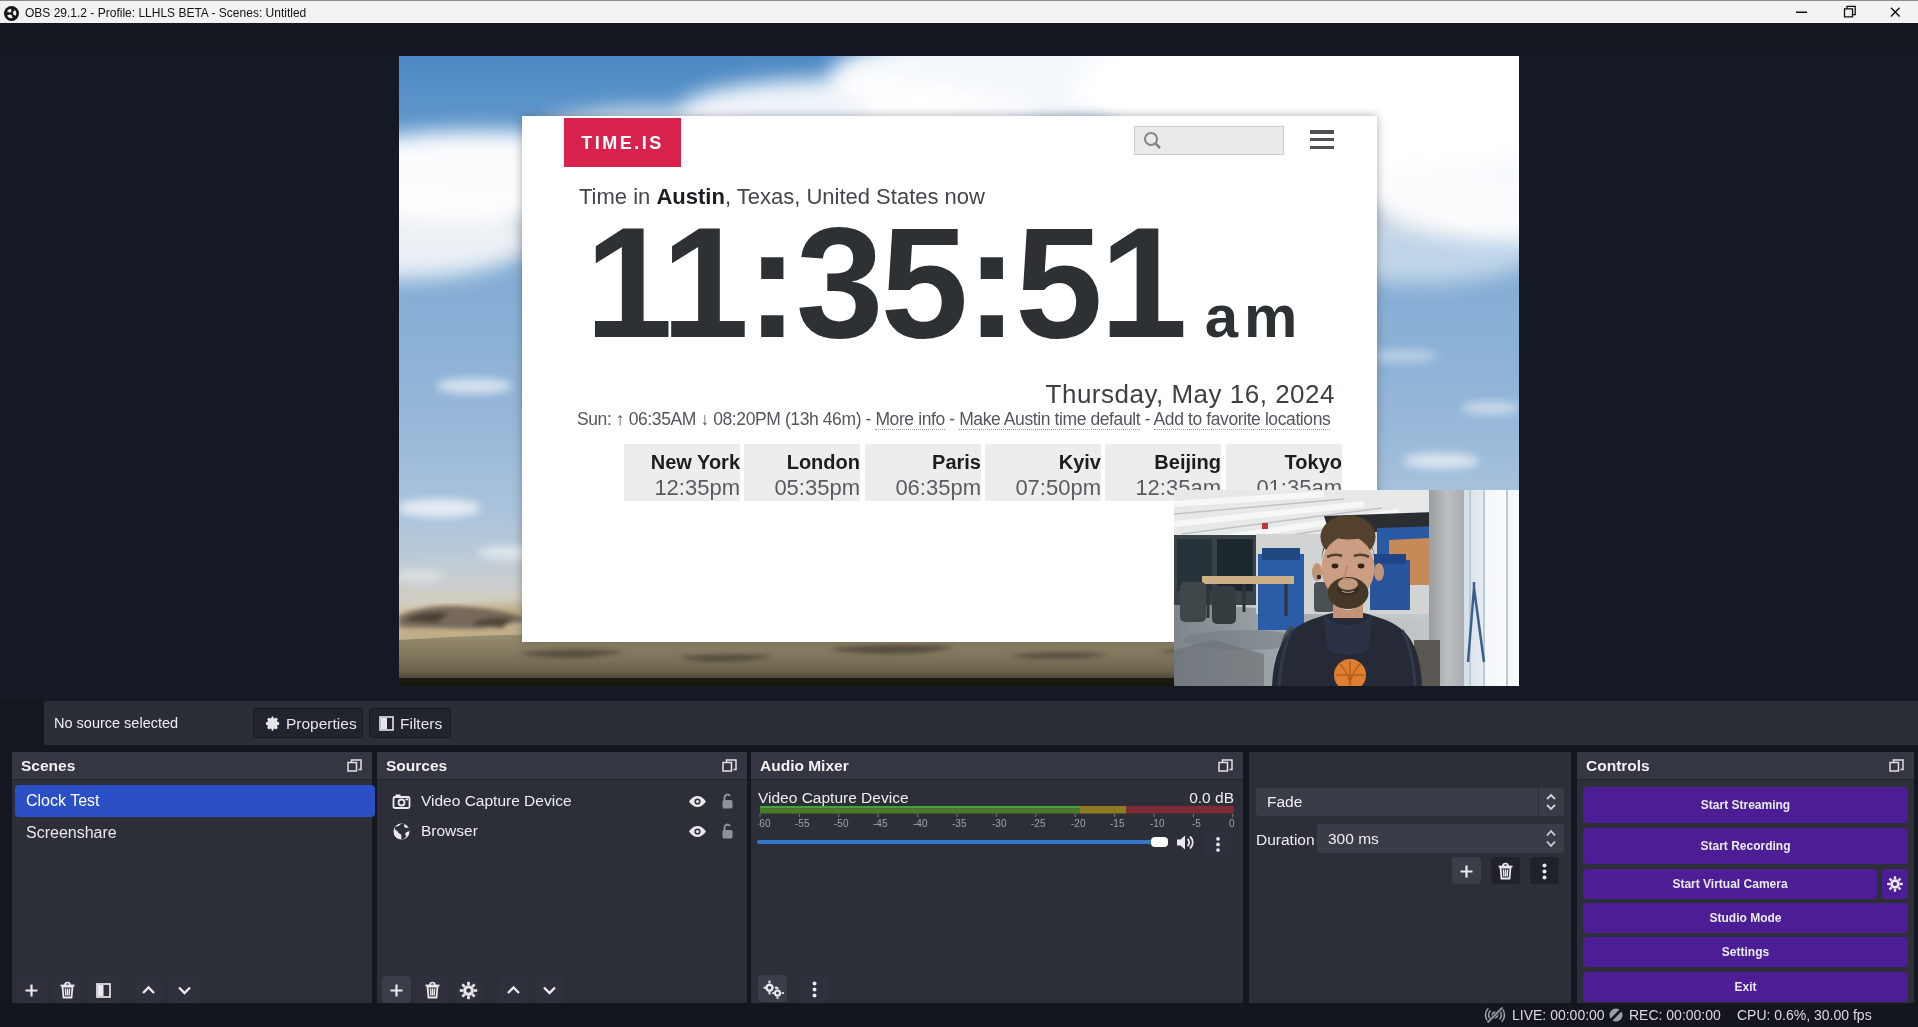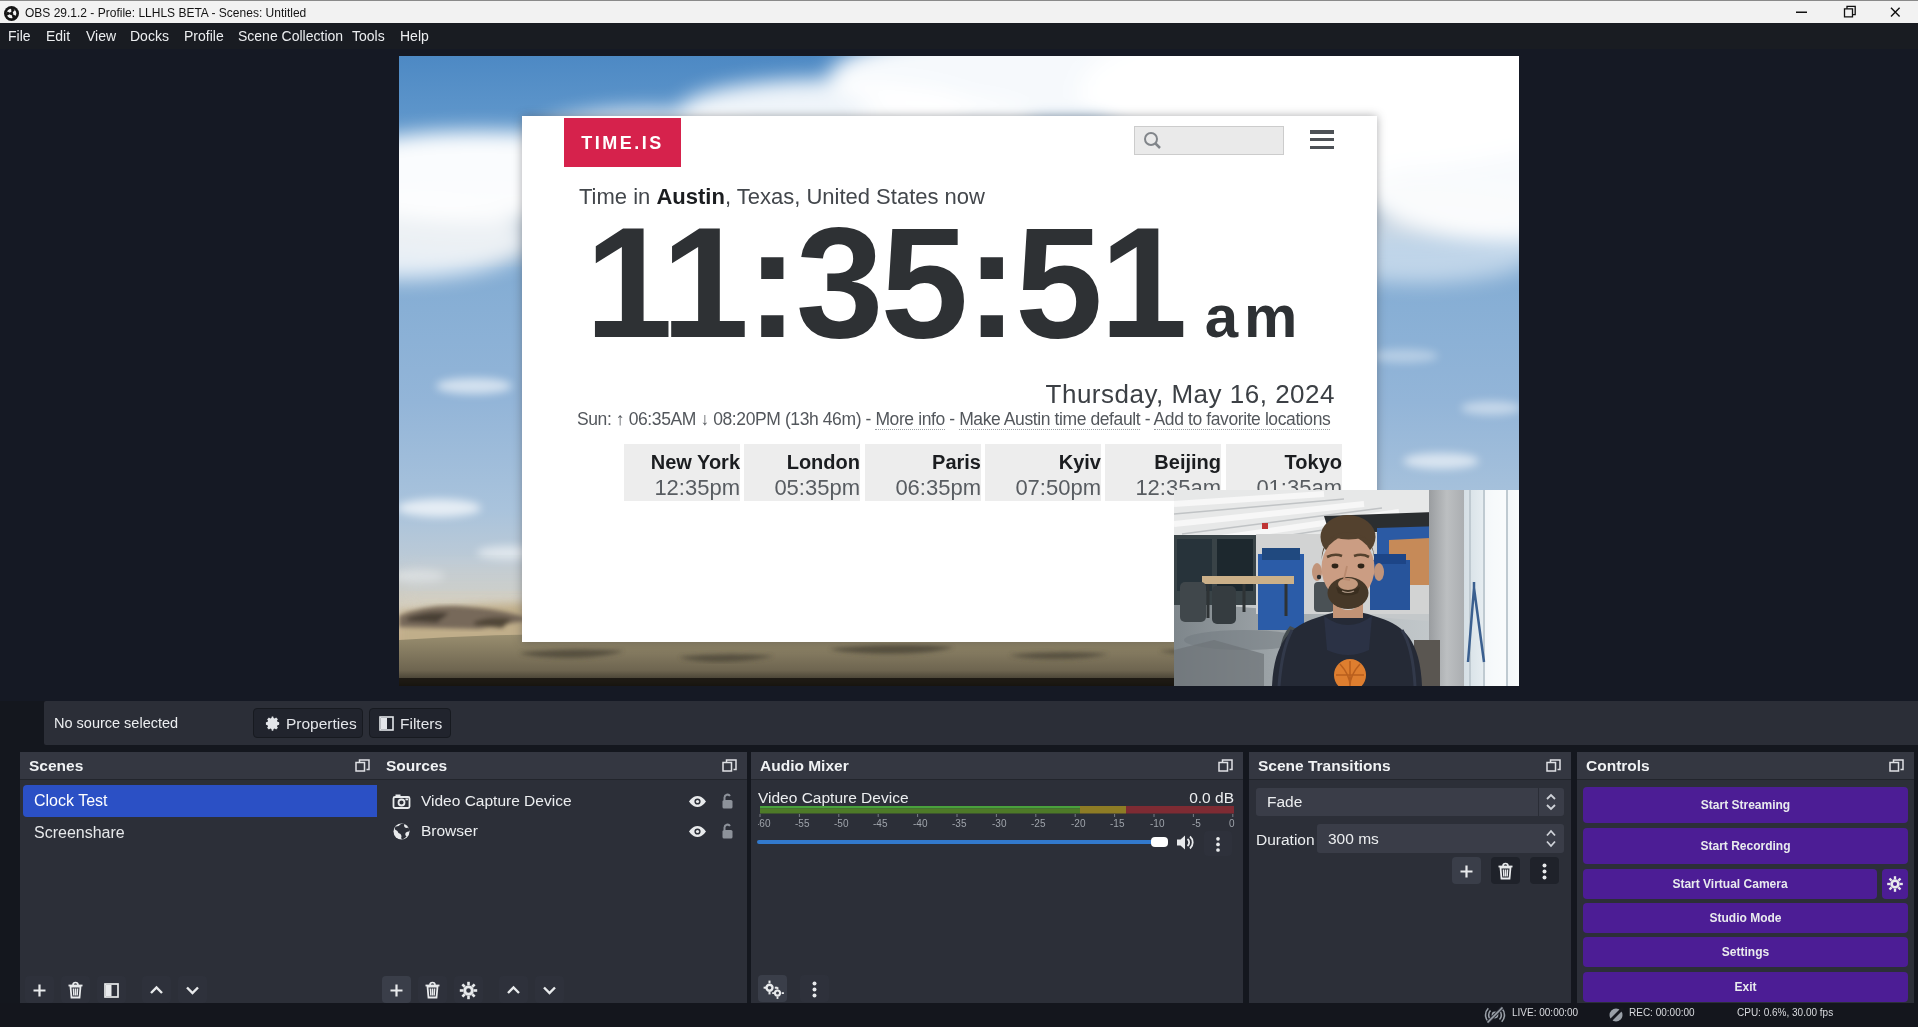--- a/index.html
+++ b/index.html
@@ -57,30 +57,20 @@
       </g>
     </svg>
     <div id="titletext" class="abs">OBS 29.1.2 - Profile: LLHLS BETA - Scenes: Untitled</div>
     <svg class="abs" style="left:1790px;top:0" width="128" height="23" viewBox="0 0 128 23">
       <rect x="6" y="10.5" width="11" height="1.5" fill="#111"></rect>
       <path d="M54.5 7.8 h8 v8 h-8 z" fill="none" stroke="#111" stroke-width="1.3"></path>
       <path d="M57 7.8 v-2.4 h8.2 v8.2 h-2.5" fill="none" stroke="#111" stroke-width="1.3"></path>
       <path d="M101 6.8 l8.6 8.6 M109.6 6.8 l-8.6 8.6" stroke="#111" stroke-width="1.4"></path>
     </svg>
   </div>
-  <div id="menubar" class="abs">
-    <span class="mitem" style="left:8px">File</span>
-    <span class="mitem" style="left:46px">Edit</span>
-    <span class="mitem" style="left:86px">View</span>
-    <span class="mitem" style="left:130px">Docks</span>
-    <span class="mitem" style="left:184px">Profile</span>
-    <span class="mitem" style="left:238px">Scene Collection</span>
-    <span class="mitem" style="left:352px">Tools</span>
-    <span class="mitem" style="left:400px">Help</span>
-  </div>
   <div id="preview" class="abs">
     <div id="canvas">
       <svg width="1120" height="630" viewBox="0 0 1120 630" style="position:absolute;left:0;top:0">
         <defs>
           <linearGradient id="sky" x1="0" y1="0" x2="0" y2="1">
             <stop offset="0" stop-color="#4d89c4"></stop>
             <stop offset=".16" stop-color="#699ecf"></stop>
             <stop offset=".35" stop-color="#84add4"></stop>
             <stop offset=".55" stop-color="#93b5d8"></stop>
             <stop offset=".72" stop-color="#a9c3dc"></stop>
@@ -399,21 +389,21 @@
           <path d="M3.5 18.5 L18.5 3.5" stroke="#2c2f38" stroke-width="3.4"></path>
           <path d="M3.5 18.5 L18.5 3.5" stroke="#9aa0a8" stroke-width="1.6"></path>
         </g>
       <g id="i-rec">
           <circle cx="11" cy="11" r="6.5" fill="#9aa0a8"></circle>
           <path d="M4 18 L18 4" stroke="#16181f" stroke-width="2.8"></path>
         </g>
     </defs>
   </svg>
 
-  <div class="panel" style="left:20px;width:360px">
+  <div class="panel" style="left:12px;width:360px">
     <div class="phead">
         <span class="t">Scenes</span>
       <svg class="popout" viewBox="0 0 15 13">
           <path d="M1 3.5 h8.5 v8.5 h-8.5 Z M4.5 3.5 v-2.5 h9.5 v9.5 h-2.5" fill="none" stroke="#dfe1e5" stroke-width="1.5"></path>
         </svg>
     </div>
     <div class="abs" style="left:3px;top:33px;width:360px;height:32px;background:#2b50c5;border-radius:4px;color:#fff;font-size:16px;line-height:32px;padding-left:11px">Clock Test</div>
     <div class="abs" style="left:14px;top:65px;height:32px;color:#e6e8ea;font-size:16px;line-height:32px">Screenshare</div>
     <div class="sbtn" style="left:5px;top:224px"><svg width="29" height="27" viewBox="0 0 29 27">
           <use href="#i-plus"></use>
@@ -525,26 +515,20 @@
         </svg></div>
     <div class="sbtn lite" style="left:7px;top:223px"><svg width="29" height="27" viewBox="0 0 29 27">
           <use href="#i-gears2"></use>
         </svg></div>
     <div class="sbtn" style="left:49px;top:223px"><svg width="29" height="27" viewBox="0 0 29 27">
           <use href="#i-dots"></use>
         </svg></div>
   </div>
 
   <div class="panel" style="left:1249px;width:322px">
-    <div class="phead">
-        <span class="t">Scene Transitions</span>
-      <svg class="popout" viewBox="0 0 15 13">
-          <path d="M1 3.5 h8.5 v8.5 h-8.5 Z M4.5 3.5 v-2.5 h9.5 v9.5 h-2.5" fill="none" stroke="#dfe1e5" stroke-width="1.5"></path>
-        </svg>
-    </div>
     <div class="abs" style="left:7px;top:36px;width:308px;height:28px;background:#3a3d48;border-radius:3px;color:#eceef0;font-size:15.5px;line-height:28px;padding-left:11px">Fade
       <svg class="abs" style="right:6px;top:3px" width="14" height="22" viewBox="0 0 14 22">
           <path d="M3 8 l4 -4 l4 4 M3 14 l4 4 l4 -4" stroke="#cfd2d8" stroke-width="1.8" fill="none"></path>
         </svg>
       <div class="abs" style="right:25px;top:0;width:1px;height:28px;background:#2a2d36"></div>
     </div>
     <div class="abs" style="left:7px;top:74px;font-size:15.5px;color:#eceef0;line-height:27px">Duration</div>
     <div class="abs" style="left:68px;top:72px;width:247px;height:29px;background:#3a3d48;border-radius:3px;color:#eceef0;font-size:15.5px;line-height:29px;padding-left:11px">300 ms
       <svg class="abs" style="right:6px;top:3px" width="14" height="23" viewBox="0 0 14 23">
           <path d="M3 8.5 l4 -4.5 l4 4.5 M3 14.5 l4 4.5 l4 -4.5" stroke="#cfd2d8" stroke-width="1.8" fill="none"></path>
@@ -574,21 +558,21 @@
     <div class="cbtn" style="left:305px;top:117px;width:26px;height:30px">
         <svg width="26" height="26" viewBox="0 0 29 29">
           <use href="#i-gear"></use>
         </svg>
       </div>
     <div class="cbtn" style="left:6px;top:151px;width:325px;height:30px">Studio Mode</div>
     <div class="cbtn" style="left:6px;top:185px;width:325px;height:30px">Settings</div>
     <div class="cbtn" style="left:6px;top:220px;width:325px;height:30px">Exit</div>
   </div>
 
-  <div class="abs" id="statusbar" style="left:0;top:1003px;width:1918px;height:24px;background:#14161d;color:#d9dbdf;font-size:10px">
+  <div class="abs" id="statusbar" style="left:0;top:1003px;width:1918px;height:24px;background:#14161d;color:#d9dbdf;font-size:14px">
     <svg class="abs" style="left:1484px;top:1px" width="22" height="22" viewBox="0 0 22 22">
         <use href="#i-live"></use>
       </svg>
     <span class="abs" style="left:1512px;top:4px">LIVE: 00:00:00</span>
     <svg class="abs" style="left:1605px;top:1px" width="22" height="22" viewBox="0 0 22 22">
         <use href="#i-rec"></use>
       </svg>
     <span class="abs" style="left:1629px;top:4px">REC: 00:00:00</span>
     <span class="abs" style="left:1737px;top:4px">CPU: 0.6%, 30.00 fps</span>
   </div>

